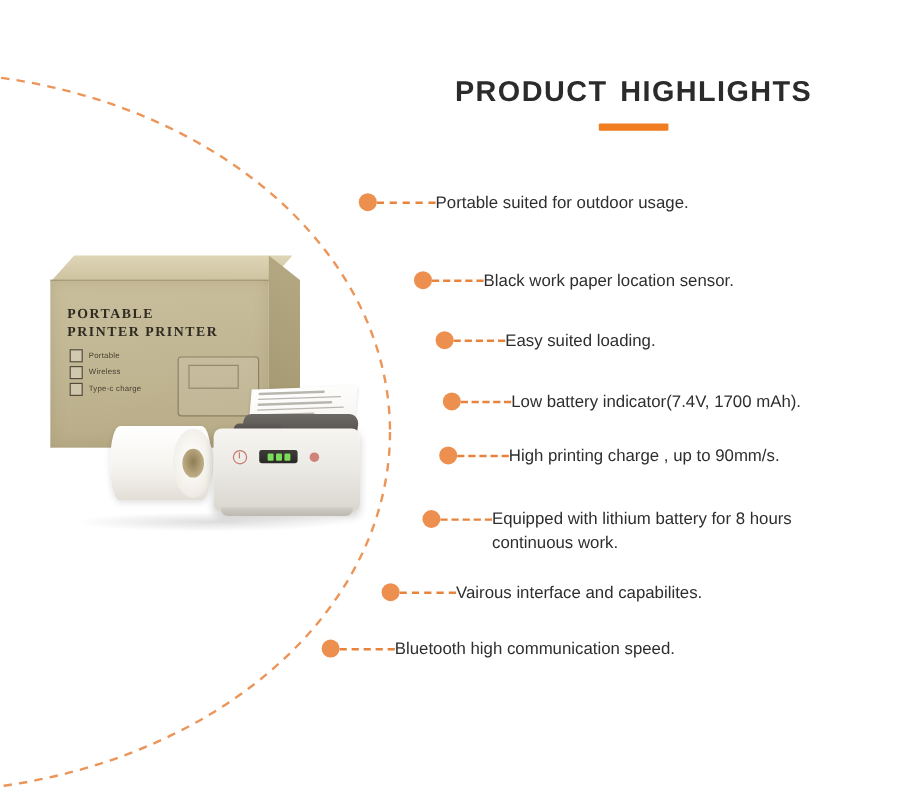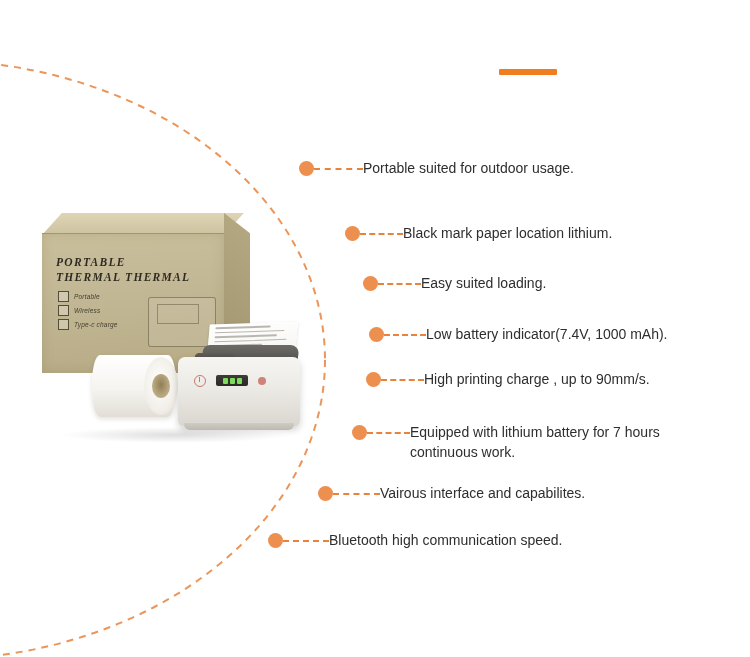--- a/index.html
+++ b/index.html
@@ -47,21 +47,21 @@
   .bullet .txt{
     position:absolute;
     font-size:14px;
     color:#2e2e2e;
     line-height:19px;
     white-space:pre;
     font-family:Liberation Sans, sans-serif;
   }
 
   
-  #photo{position:absolute;left:20px;top:205px;width:310px;height:250px;font-style:italic;}
+  #photo{position:absolute;left:20px;top:205px;width:310px;height:250px;}
 
   
   .box-front{
     position:absolute;left:22px;top:28px;width:182px;height:140px;
     background:linear-gradient(175deg,#cabf9c 0%,#c2b794 45%,#b7ab86 100%);
     box-shadow:inset 0 0 12px rgba(120,105,70,.22);
   }
   .box-top{
     position:absolute;left:22px;top:8px;width:182px;height:22px;
     background:linear-gradient(180deg,#ded5b6,#cdc29f);
@@ -175,57 +175,58 @@
 </head>
 <body>
 
 <div id="stage">
 
   <svg id="arc" viewBox="0 0 750 657">
     <ellipse cx="-70" cy="360" rx="395" ry="300" fill="none" stroke="#E8833C" stroke-width="2" stroke-dasharray="7 6" opacity="0.85"></ellipse>
   </svg>
 
   <div class="title-wrap">
+    <div class="title">Product Highlights</div>
     <div class="title-rule"></div>
   </div>
 
   <div class="bullet" style="left:299px;top:161px;">
     <span class="dot"></span>
     <span class="lead" style="left:15px;width:49px;"></span>
     <span class="txt" style="left:64px;top:-2px;">Portable suited for outdoor usage.</span>
   </div>
 
   <div class="bullet" style="left:345px;top:226px;">
     <span class="dot"></span>
     <span class="lead" style="left:15px;width:43px;"></span>
-    <span class="txt" style="left:58px;top:-2px;">Black mark paper location lithium.</span>
+    <span class="txt" style="left:58px;top:-2px;">Black work paper location sensor.</span>
   </div>
 
   <div class="bullet" style="left:363px;top:276px;">
     <span class="dot"></span>
     <span class="lead" style="left:15px;width:43px;"></span>
     <span class="txt" style="left:58px;top:-2px;">Easy suited loading.</span>
   </div>
 
   <div class="bullet" style="left:369px;top:327px;">
     <span class="dot"></span>
     <span class="lead" style="left:15px;width:42px;"></span>
-    <span class="txt" style="left:57px;top:-2px;">Low battery indicator(7.4V, 1000 mAh).</span>
+    <span class="txt" style="left:57px;top:-2px;">Low battery indicator(7.4V, 1700 mAh).</span>
   </div>
 
   <div class="bullet" style="left:366px;top:372px;">
     <span class="dot"></span>
     <span class="lead" style="left:15px;width:43px;"></span>
     <span class="txt" style="left:58px;top:-2px;">High printing charge , up to 90mm/s.</span>
   </div>
 
   <div class="bullet" style="left:352px;top:425px;">
     <span class="dot"></span>
     <span class="lead" style="left:15px;width:43px;"></span>
-    <span class="txt" style="left:58px;top:-3px;line-height:20px;">Equipped with lithium battery for 7 hours
+    <span class="txt" style="left:58px;top:-3px;line-height:20px;">Equipped with lithium battery for 8 hours
 continuous work.</span>
   </div>
 
   <div class="bullet" style="left:318px;top:486px;">
     <span class="dot"></span>
     <span class="lead" style="left:15px;width:47px;"></span>
     <span class="txt" style="left:62px;top:-2px;">Vairous interface and capabilites.</span>
   </div>
 
   <div class="bullet" style="left:268px;top:533px;">
@@ -239,21 +240,21 @@
     <div class="shadow"></div>
 
     <div>
       <div class="box-top"></div>
       <div class="box-side"></div>
       <div class="box-front"></div>
       <div class="box-seam"></div>
 
       <div class="box-title">
         <div>PORTABLE</div>
-        <div>THERMAL THERMAL</div>
+        <div>PRINTER PRINTER</div>
       </div>
 
       <div class="box-feats">
         <div class="box-feat">
           <span class="fi"></span>
           <span class="fl">Portable</span>
         </div>
         <div class="box-feat">
           <span class="fi"></span>
           <span class="fl">Wireless</span>

